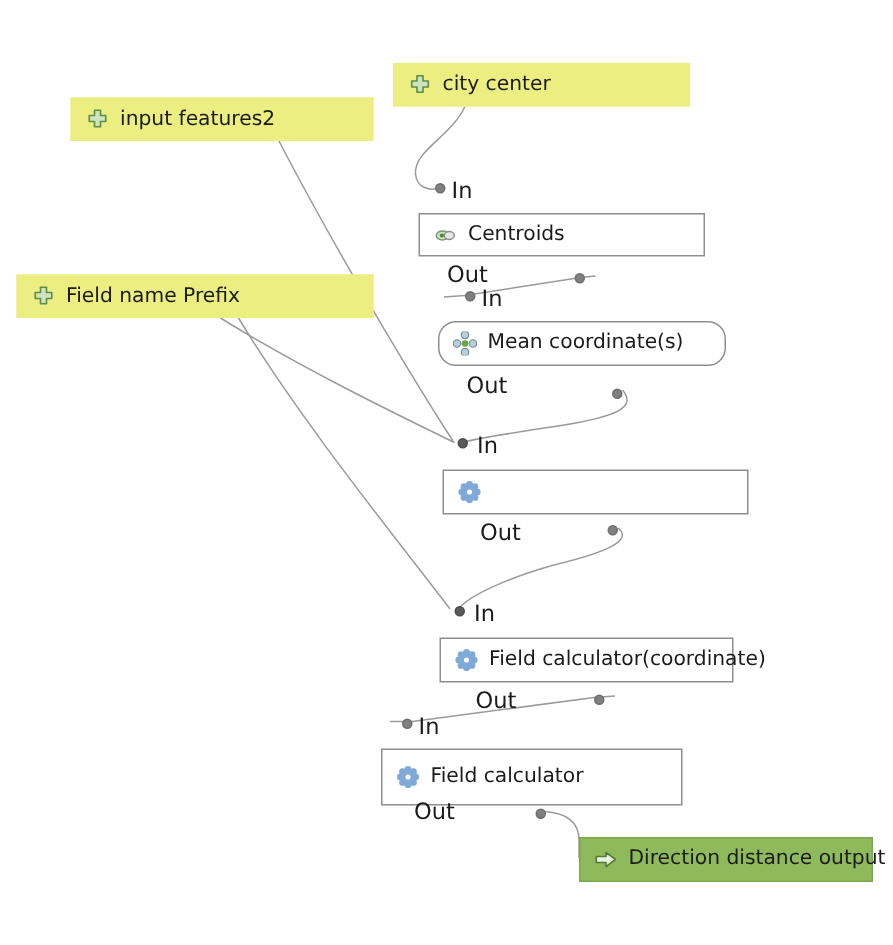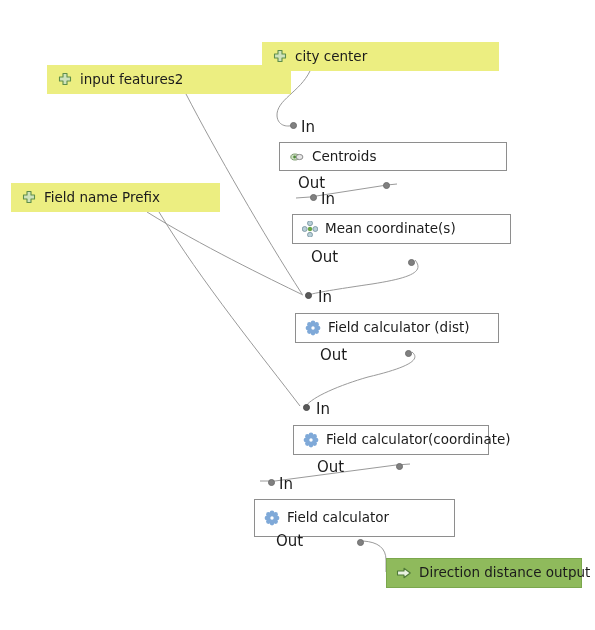--- a/index.html
+++ b/index.html
@@ -97,47 +97,47 @@
       <path d="M 186 94 C 215 150 264 235 302 294" fill="none" stroke="#9a9a9a" stroke-width="1"></path>
       <path d="M 415 260 C 425 272 410 278 372 284 C 345 288 318 292 308 295" fill="none" stroke="#9a9a9a" stroke-width="1"></path>
       <path d="M 147 212 C 200 245 268 278 303 295" fill="none" stroke="#9a9a9a" stroke-width="1"></path>
       <path d="M 412 352 C 422 360 406 368 368 377 C 340 385 312 397 306 406" fill="none" stroke="#9a9a9a" stroke-width="1"></path>
       <path d="M 159 212 C 200 280 265 360 300 406" fill="none" stroke="#9a9a9a" stroke-width="1"></path>
       <path d="M 410 464 L 396 465 L 275 481 L 260 481" fill="none" stroke="#9a9a9a" stroke-width="1"></path>
       <path d="M 363 541 C 378 542 386 548 386 560 L 386 572" fill="none" stroke="#9a9a9a" stroke-width="1"></path>
     </svg>
 
   <div id="nodes-layer">
-      <div class="node param" style="left: 47px; top: 65px; width: 244px; height: 29px;">
+      <div class="node param" style="left: 47px; top: 65px; width: 202px; height: 29px;">
         <span class="icon"><svg viewBox="0 0 16 16" width="16" height="16">
             <path d="M6 1.5h4v3.5h3.5v4H10v3.5H6V9H2.5V5H6z" fill="#cfe3bc" stroke="#5e8e4a" stroke-width="1.1" stroke-linejoin="round"></path>
           </svg></span>
         <span class="node-label">input features2</span>
       </div>
-      <div class="node param" style="left: 262px; top: 42px; width: 237px; height: 29px;">
+      <div class="node param" style="left: 262px; top: 42px; width: 198px; height: 29px;">
         <span class="icon"><svg viewBox="0 0 16 16" width="16" height="16">
             <path d="M6 1.5h4v3.5h3.5v4H10v3.5H6V9H2.5V5H6z" fill="#cfe3bc" stroke="#5e8e4a" stroke-width="1.1" stroke-linejoin="round"></path>
           </svg></span>
         <span class="node-label">city center</span>
       </div>
-      <div class="node param" style="left: 11px; top: 183px; width: 209px; height: 29px;">
+      <div class="node param" style="left: 11px; top: 183px; width: 238px; height: 29px;">
         <span class="icon"><svg viewBox="0 0 16 16" width="16" height="16">
             <path d="M6 1.5h4v3.5h3.5v4H10v3.5H6V9H2.5V5H6z" fill="#cfe3bc" stroke="#5e8e4a" stroke-width="1.1" stroke-linejoin="round"></path>
           </svg></span>
         <span class="node-label">Field name Prefix</span>
       </div>
-      <div class="node algo" style="left: 279px; top: 142px; width: 228px; height: 29px;">
+      <div class="node algo" style="left: 279px; top: 142px; width: 191px; height: 29px;">
         <span class="icon"><svg viewBox="0 0 16 16" width="16" height="16">
             <ellipse cx="6" cy="8" rx="4.2" ry="3" fill="#cfe0c3" stroke="#7d9c70" stroke-width="1"></ellipse>
             <ellipse cx="10.5" cy="8" rx="3.4" ry="2.6" fill="#e6e6e6" stroke="#8c8c8c" stroke-width="1"></ellipse>
             <circle cx="5.6" cy="8" r="1.4" fill="#4f8a3a"></circle>
           </svg></span>
         <span class="node-label">Centroids</span>
       </div>
-      <div class="node algo" style="left: 292px; top: 214px; width: 219px; height: 30px;">
+      <div class="node algo" style="left: 292px; top: 214px; width: 192px; height: 30px; border-radius: 12px;">
         <span class="icon"><svg viewBox="0 0 16 16" width="16" height="16">
             <circle cx="8" cy="2.2" r="2.5" fill="#b9cfd8" stroke="#708e9b" stroke-width="0.8"></circle>
             <circle cx="13.3" cy="8" r="2.5" fill="#b9cfd8" stroke="#708e9b" stroke-width="0.8"></circle>
             <circle cx="8" cy="13.8" r="2.5" fill="#b9cfd8" stroke="#708e9b" stroke-width="0.8"></circle>
             <circle cx="2.7" cy="8" r="2.5" fill="#b9cfd8" stroke="#708e9b" stroke-width="0.8"></circle>
             <circle cx="8" cy="8" r="2.2" fill="#67a544"></circle>
           </svg></span>
         <span class="node-label">Mean coordinate(s)</span>
       </div>
       <div class="node algo" style="left: 295px; top: 313px; width: 204px; height: 30px;">
@@ -148,21 +148,20 @@
               <circle cx="8.00" cy="13.10" r="2.3"></circle>
               <circle cx="4.39" cy="11.61" r="2.3"></circle>
               <circle cx="2.90" cy="8.00" r="2.3"></circle>
               <circle cx="4.39" cy="4.39" r="2.3"></circle>
               <circle cx="8.00" cy="2.90" r="2.3"></circle>
               <circle cx="11.61" cy="4.39" r="2.3"></circle>
               <circle cx="8" cy="8" r="4.3"></circle>
             </g>
             <circle cx="8" cy="8" r="1.7" fill="#ffffff"></circle>
           </svg></span>
-        <span class="node-label">Field calculator (dist)</span>
       </div>
       <div class="node algo" style="left: 293px; top: 425px; width: 196px; height: 30px;">
         <span class="icon"><svg viewBox="0 0 16 16" width="16" height="16">
             <g fill="#7fa9d8">
               <circle cx="13.10" cy="8.00" r="2.3"></circle>
               <circle cx="11.61" cy="11.61" r="2.3"></circle>
               <circle cx="8.00" cy="13.10" r="2.3"></circle>
               <circle cx="4.39" cy="11.61" r="2.3"></circle>
               <circle cx="2.90" cy="8.00" r="2.3"></circle>
               <circle cx="4.39" cy="4.39" r="2.3"></circle>

